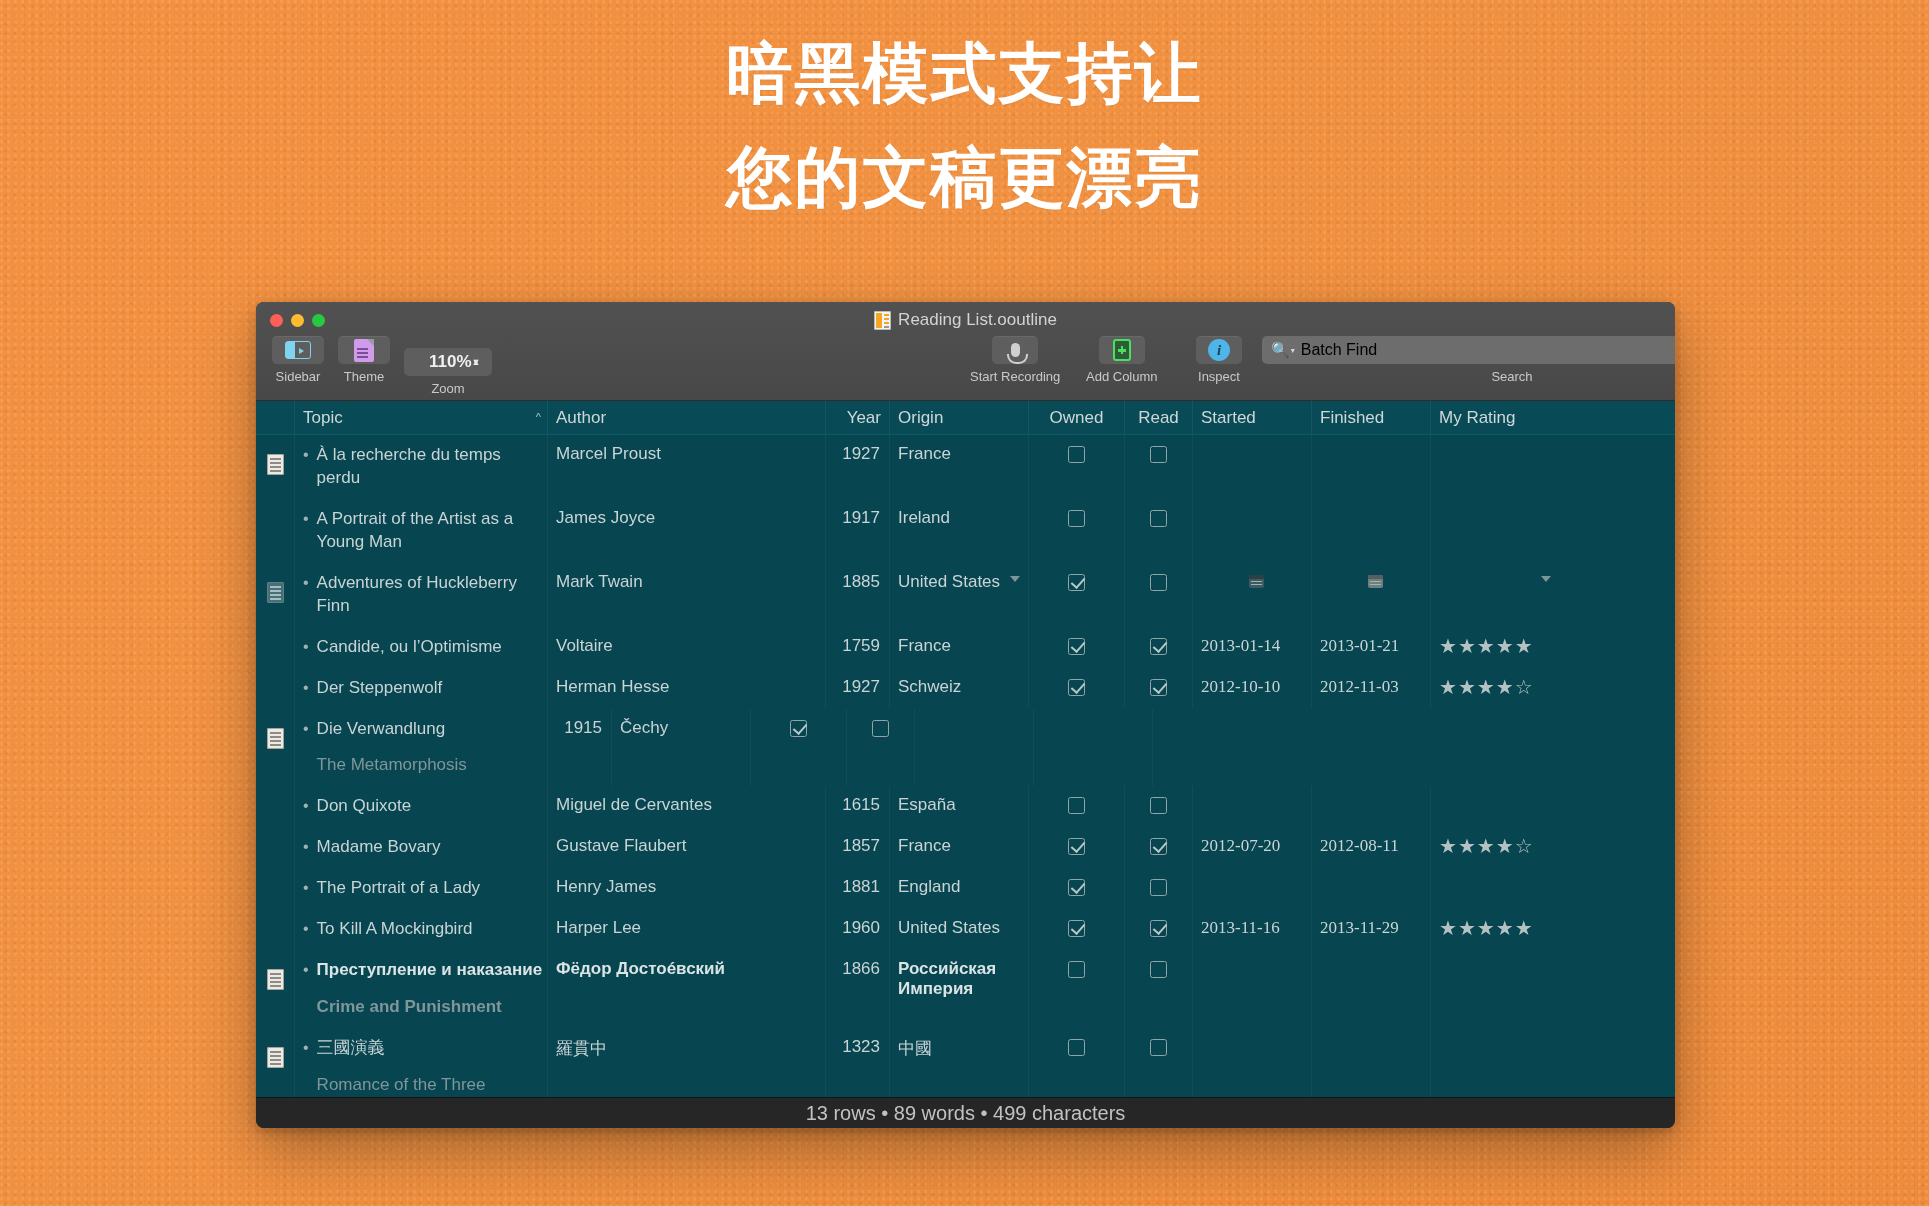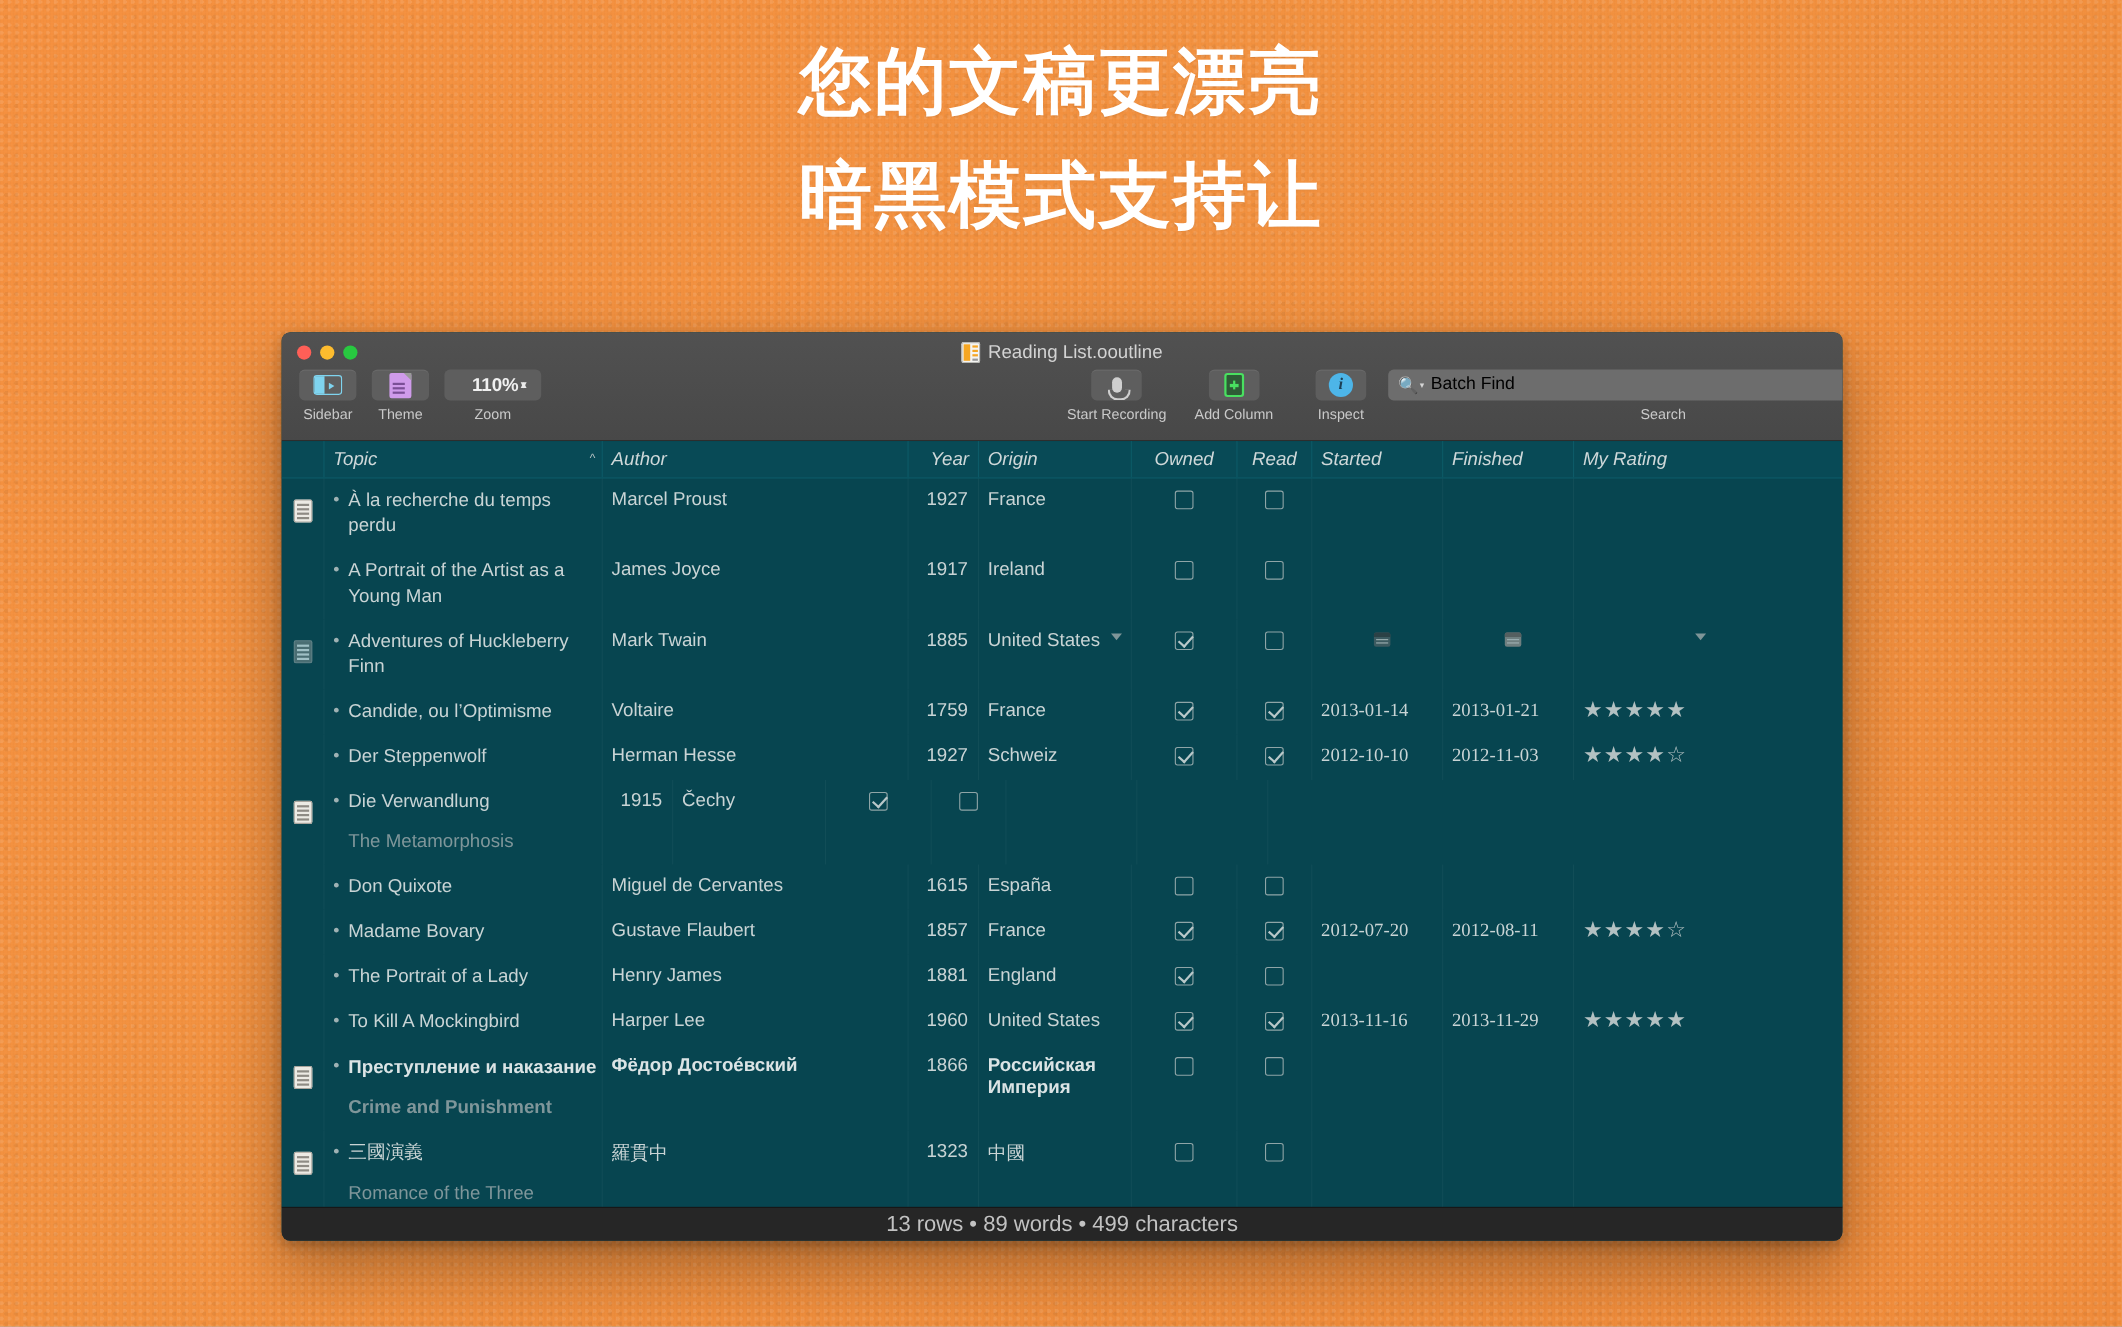--- a/index.html
+++ b/index.html
@@ -91,38 +91,38 @@
   .ic-add{width:18px;height:22px;border:2px solid #49e060;border-radius:3px;position:relative;background:#2e5c36;}
   .ic-add::before,.ic-add::after{content:"";position:absolute;background:#49e060;}
   .ic-add::before{left:3px;top:8px;width:8px;height:2.5px;}
   .ic-add::after{left:5.8px;top:5.2px;width:2.5px;height:8px;}
   
   .ic-info{width:22px;height:22px;border-radius:50%;background:#4db5e8;color:#1c3f55;
      font:italic 700 15px "Liberation Serif",serif;display:flex;align-items:center;justify-content:center;}
 
   .zoombox{
     width:88px;height:28px;border-radius:5px;background:#5e5e5e;display:flex;align-items:center;
-    padding:0 25px;justify-content:space-between;
+    padding:0 25px;justify-content:space-between;margin-top:12px;
   }
   .zoomval{color:#f0f0f0;font-size:17px;font-weight:600;}
   .stepper{display:flex;flex-direction:column;gap:2px;line-height:0;color:#eaeaea;font-size:9px;}
 
   .searchfield{
     width:500px;height:28px;border-radius:5px;background:#6d6d6d;display:flex;align-items:center;
     gap:6px;padding:0 9px;
   }
   .ic-search{color:#d6d6d6;font-size:15px;display:flex;align-items:center;gap:1px;}
   .ic-search .chev{font-size:8px;}
   .sph{color:#000000;font-size:16px;}
 
   
   .table{flex:1 1 auto;background:#074550;overflow:hidden;position:relative;}
   .thead{
     display:flex;height:34px;align-items:center;background:#084a56;
-    border-bottom:1px solid #0d5a67;color:#cfd8d9;font-size:17px;font-style:italic;
+    border-bottom:1px solid #0d5a67;color:#cfd8d9;font-size:17px;
   }
   .thead .cell{position:relative;height:100%;display:flex;align-items:center;}
   .thead .cell+.cell{border-left:1px solid #0d5a67;}
   .sortmark{position:absolute;right:6px;top:10px;font-size:11px;color:#b7c3c4;}
 
   .rows{position:relative;}
   .row{display:flex;color:#c9d4d5;font-size:17px;}
   .row .cell{position:relative;padding-top:9px;padding-bottom:9px;}
   .row .cell+.cell{border-left:1px solid rgba(255,255,255,.045);}
 
@@ -194,22 +194,22 @@
   .status{
     flex:0 0 auto;height:31px;background:#262626;border-top:1px solid #141414;
     display:flex;align-items:center;justify-content:center;color:#c2c2c2;font-size:20px;
   }
 </style>
 </head>
 <body>
 <div class="noise"></div>
 
 <div class="headline">
+  <div>暗黑模式支持让</div>
   <div>您的文稿更漂亮</div>
-  <div>暗黑模式支持让</div>
 </div>
 
 <div class="window">
 
   <div class="chrome">
     <div class="traffic">
       <span class="dot r"></span>
       <span class="dot y"></span>
       <span class="dot g"></span>
     </div>

